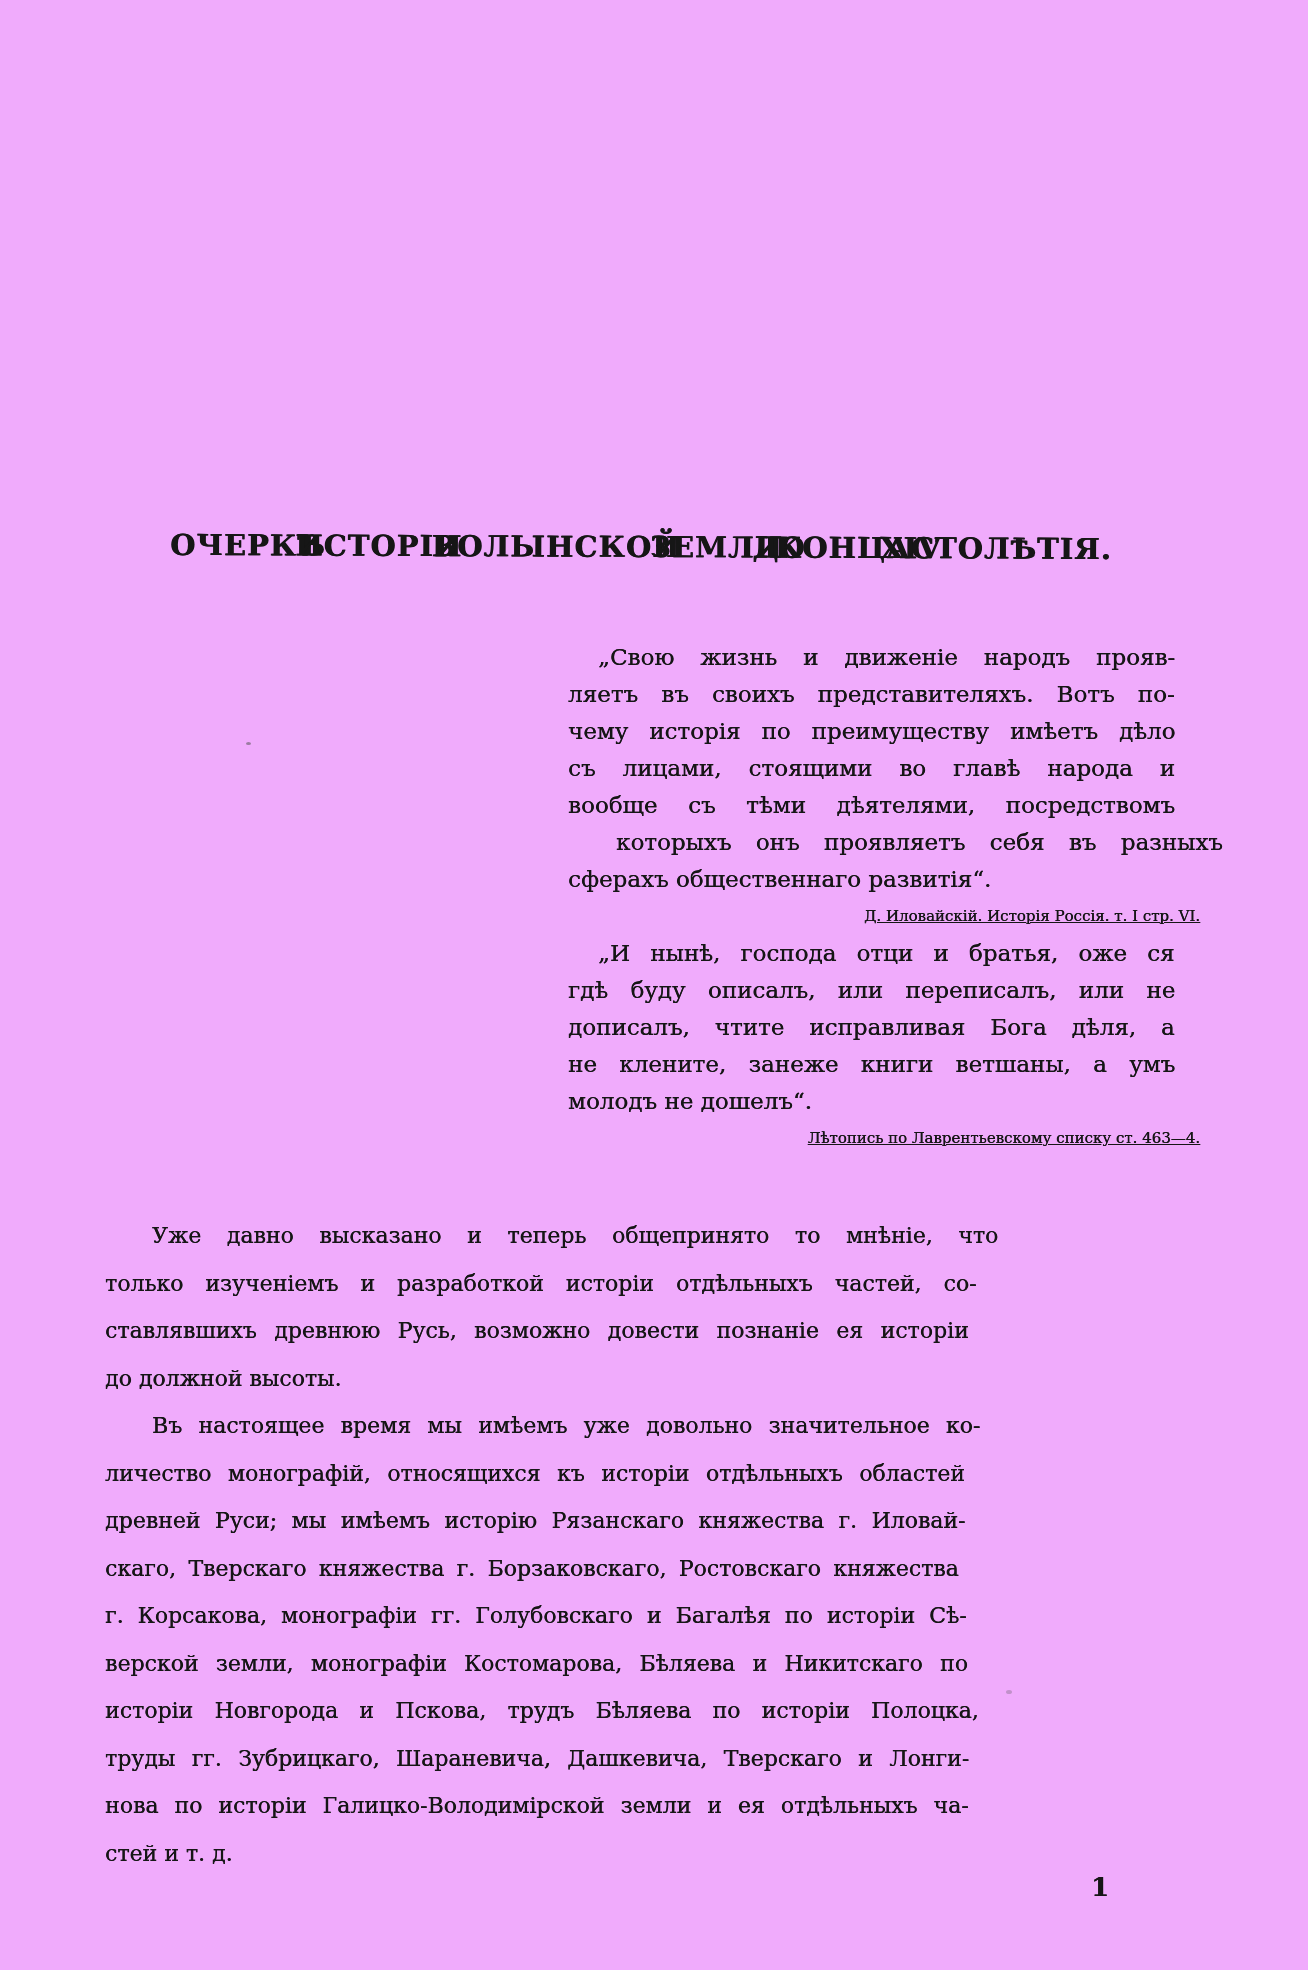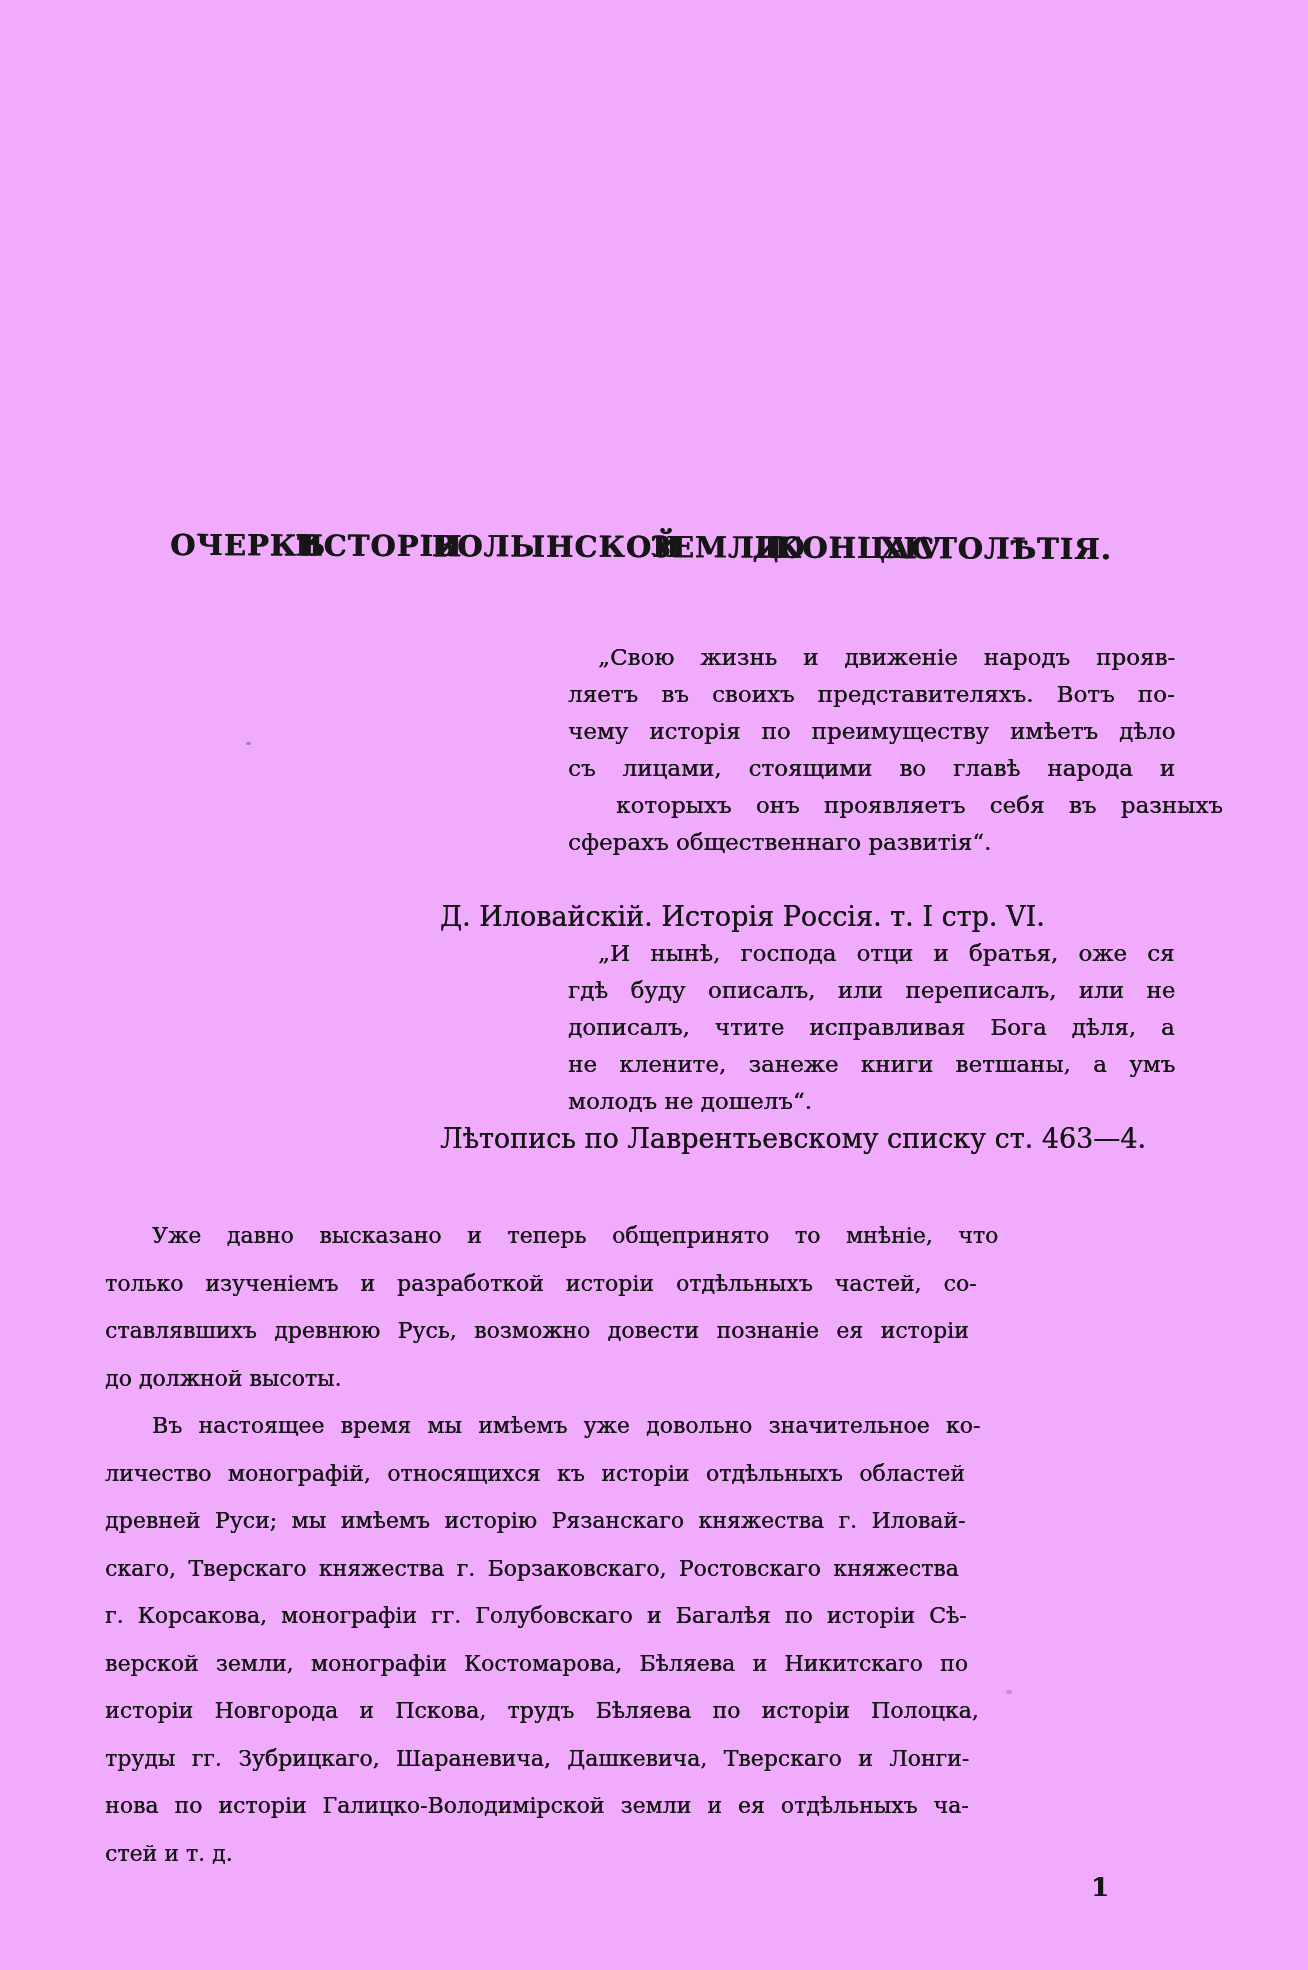--- a/index.html
+++ b/index.html
@@ -44,24 +44,25 @@
     line-height: 37px;
   }
   .epigraph-quote .tline:first-child { text-indent: 30px; }
   .ep1-quote { top: 639px; }
   .ep2-quote { top: 935px; }
 
   .epigraph-attribution {
     position: absolute;
     left: 440px;
     width: 760px;
-    font-size: 27px;
+    font-size: 15px;
     line-height: 37px;
-    text-align: left;
+    text-align: right;
     white-space: nowrap;
+    text-decoration: underline;
   }
   .ep1-attr { top: 898px; }
   .ep2-attr { top: 1120px; }
 
   
   .body-text {
     position: absolute;
     left: 105px;
     top: 1212px;
     width: 1115px;
@@ -102,20 +103,21 @@
 
 <div class="page">
 
   <h1 class="title" style="word-spacing: -41.7143px;"><span style="white-space: nowrap;">ОЧЕРКЪ ИСТОРІИ ВОЛЫНСКОЙ ЗЕМЛИ ДО КОНЦА XIV СТОЛѢТІЯ.</span></h1>
 
   <div class="epigraph-quote ep1-quote">
       <div class="tline" style="word-spacing: 18.6px;"><span style="white-space: nowrap;">„Свою жизнь и движеніе народъ прояв-</span></div>
       <div class="tline" style="word-spacing: 15.8px;"><span style="white-space: nowrap;">ляетъ въ своихъ представителяхъ. Вотъ по-</span></div>
       <div class="tline" style="word-spacing: 13.6px;"><span style="white-space: nowrap;">чему исторія по преимуществу имѣетъ дѣло</span></div>
       <div class="tline" style="word-spacing: 19.6667px;"><span style="white-space: nowrap;">съ лицами, стоящими во главѣ народа и</span></div>
+      <div class="tline" style="word-spacing: 23.25px;"><span style="white-space: nowrap;">вообще съ тѣми дѣятелями, посредствомъ</span></div>
       <div class="tline" style="word-spacing: 17px;"><span style="white-space: nowrap; margin-left: 48px;">которыхъ онъ проявляетъ себя въ разныхъ</span></div>
       <div class="tline">сферахъ общественнаго развитія“.</div>
     </div>
 
   <div class="epigraph-attribution ep1-attr">Д. Иловайскій. Исторія Россія. т. I стр. VI.</div>
 
   <div class="epigraph-quote ep2-quote">
       <div class="tline" style="word-spacing: 12.8571px;"><span style="white-space: nowrap;">„И нынѣ, господа отци и братья, оже ся</span></div>
       <div class="tline" style="word-spacing: 15px;"><span style="white-space: nowrap;">гдѣ буду описалъ, или переписалъ, или не</span></div>
       <div class="tline" style="word-spacing: 17.6px;"><span style="white-space: nowrap;">дописалъ, чтите исправливая Бога дѣля, а</span></div>

